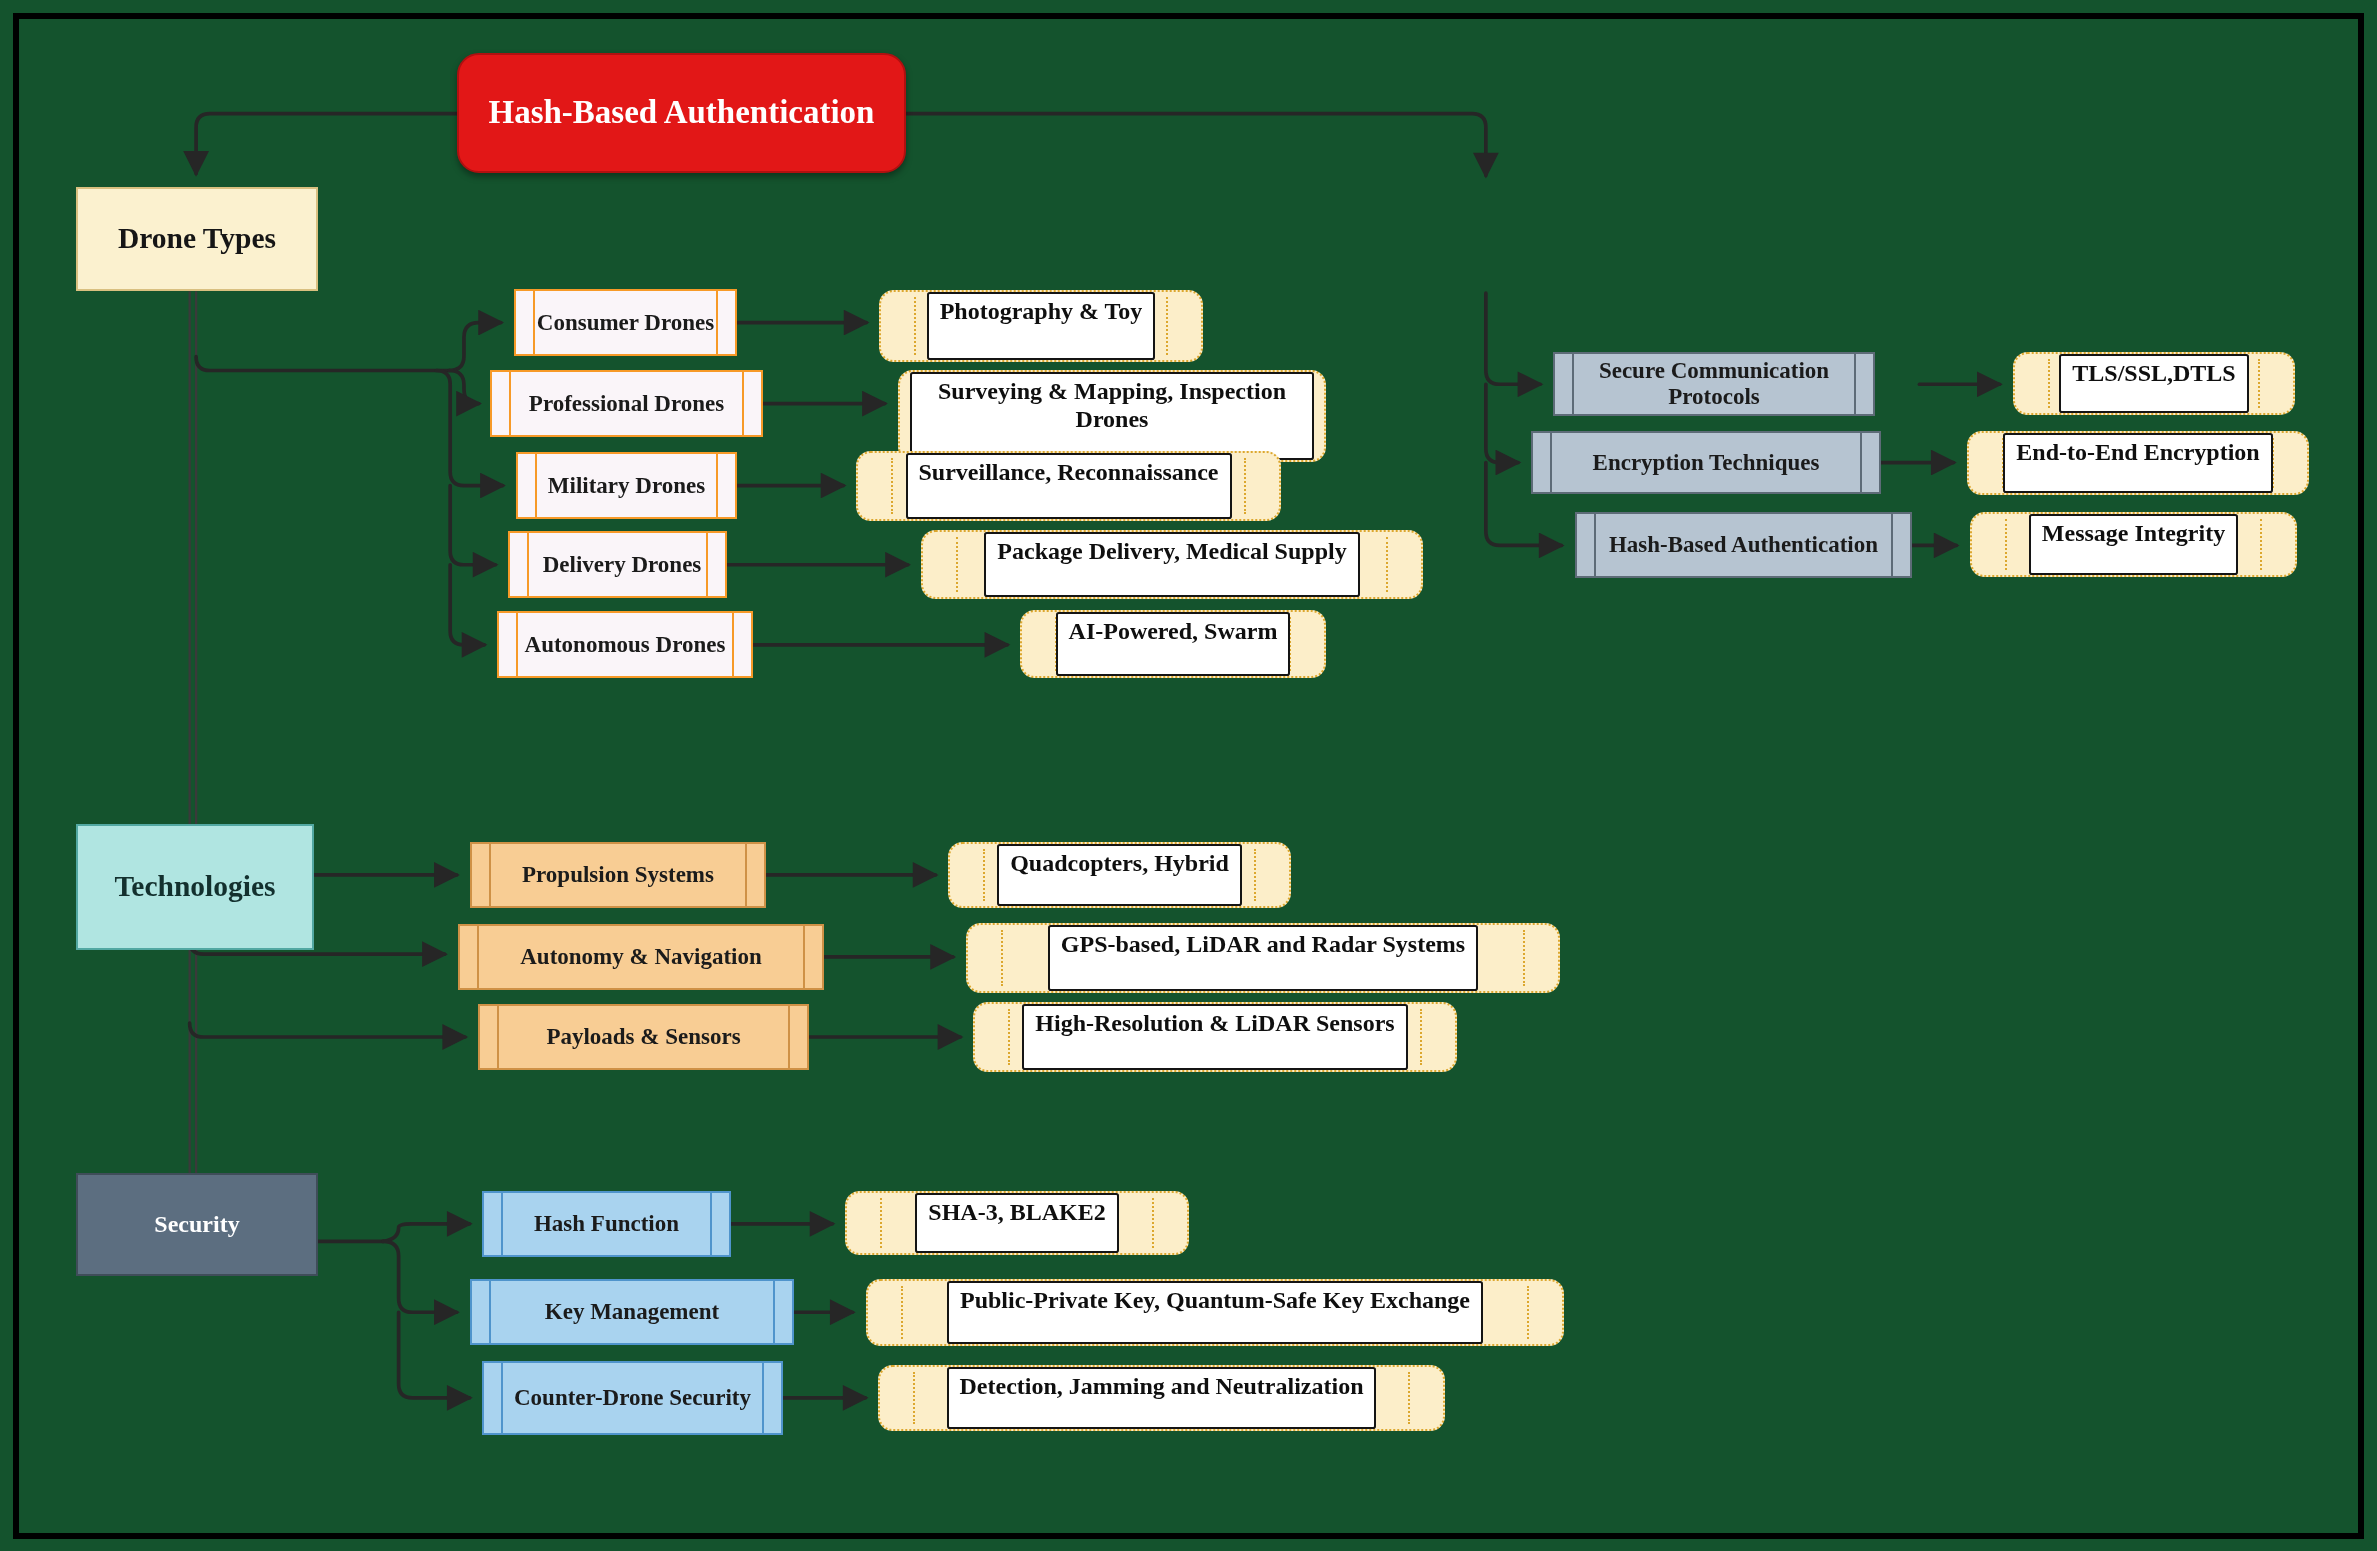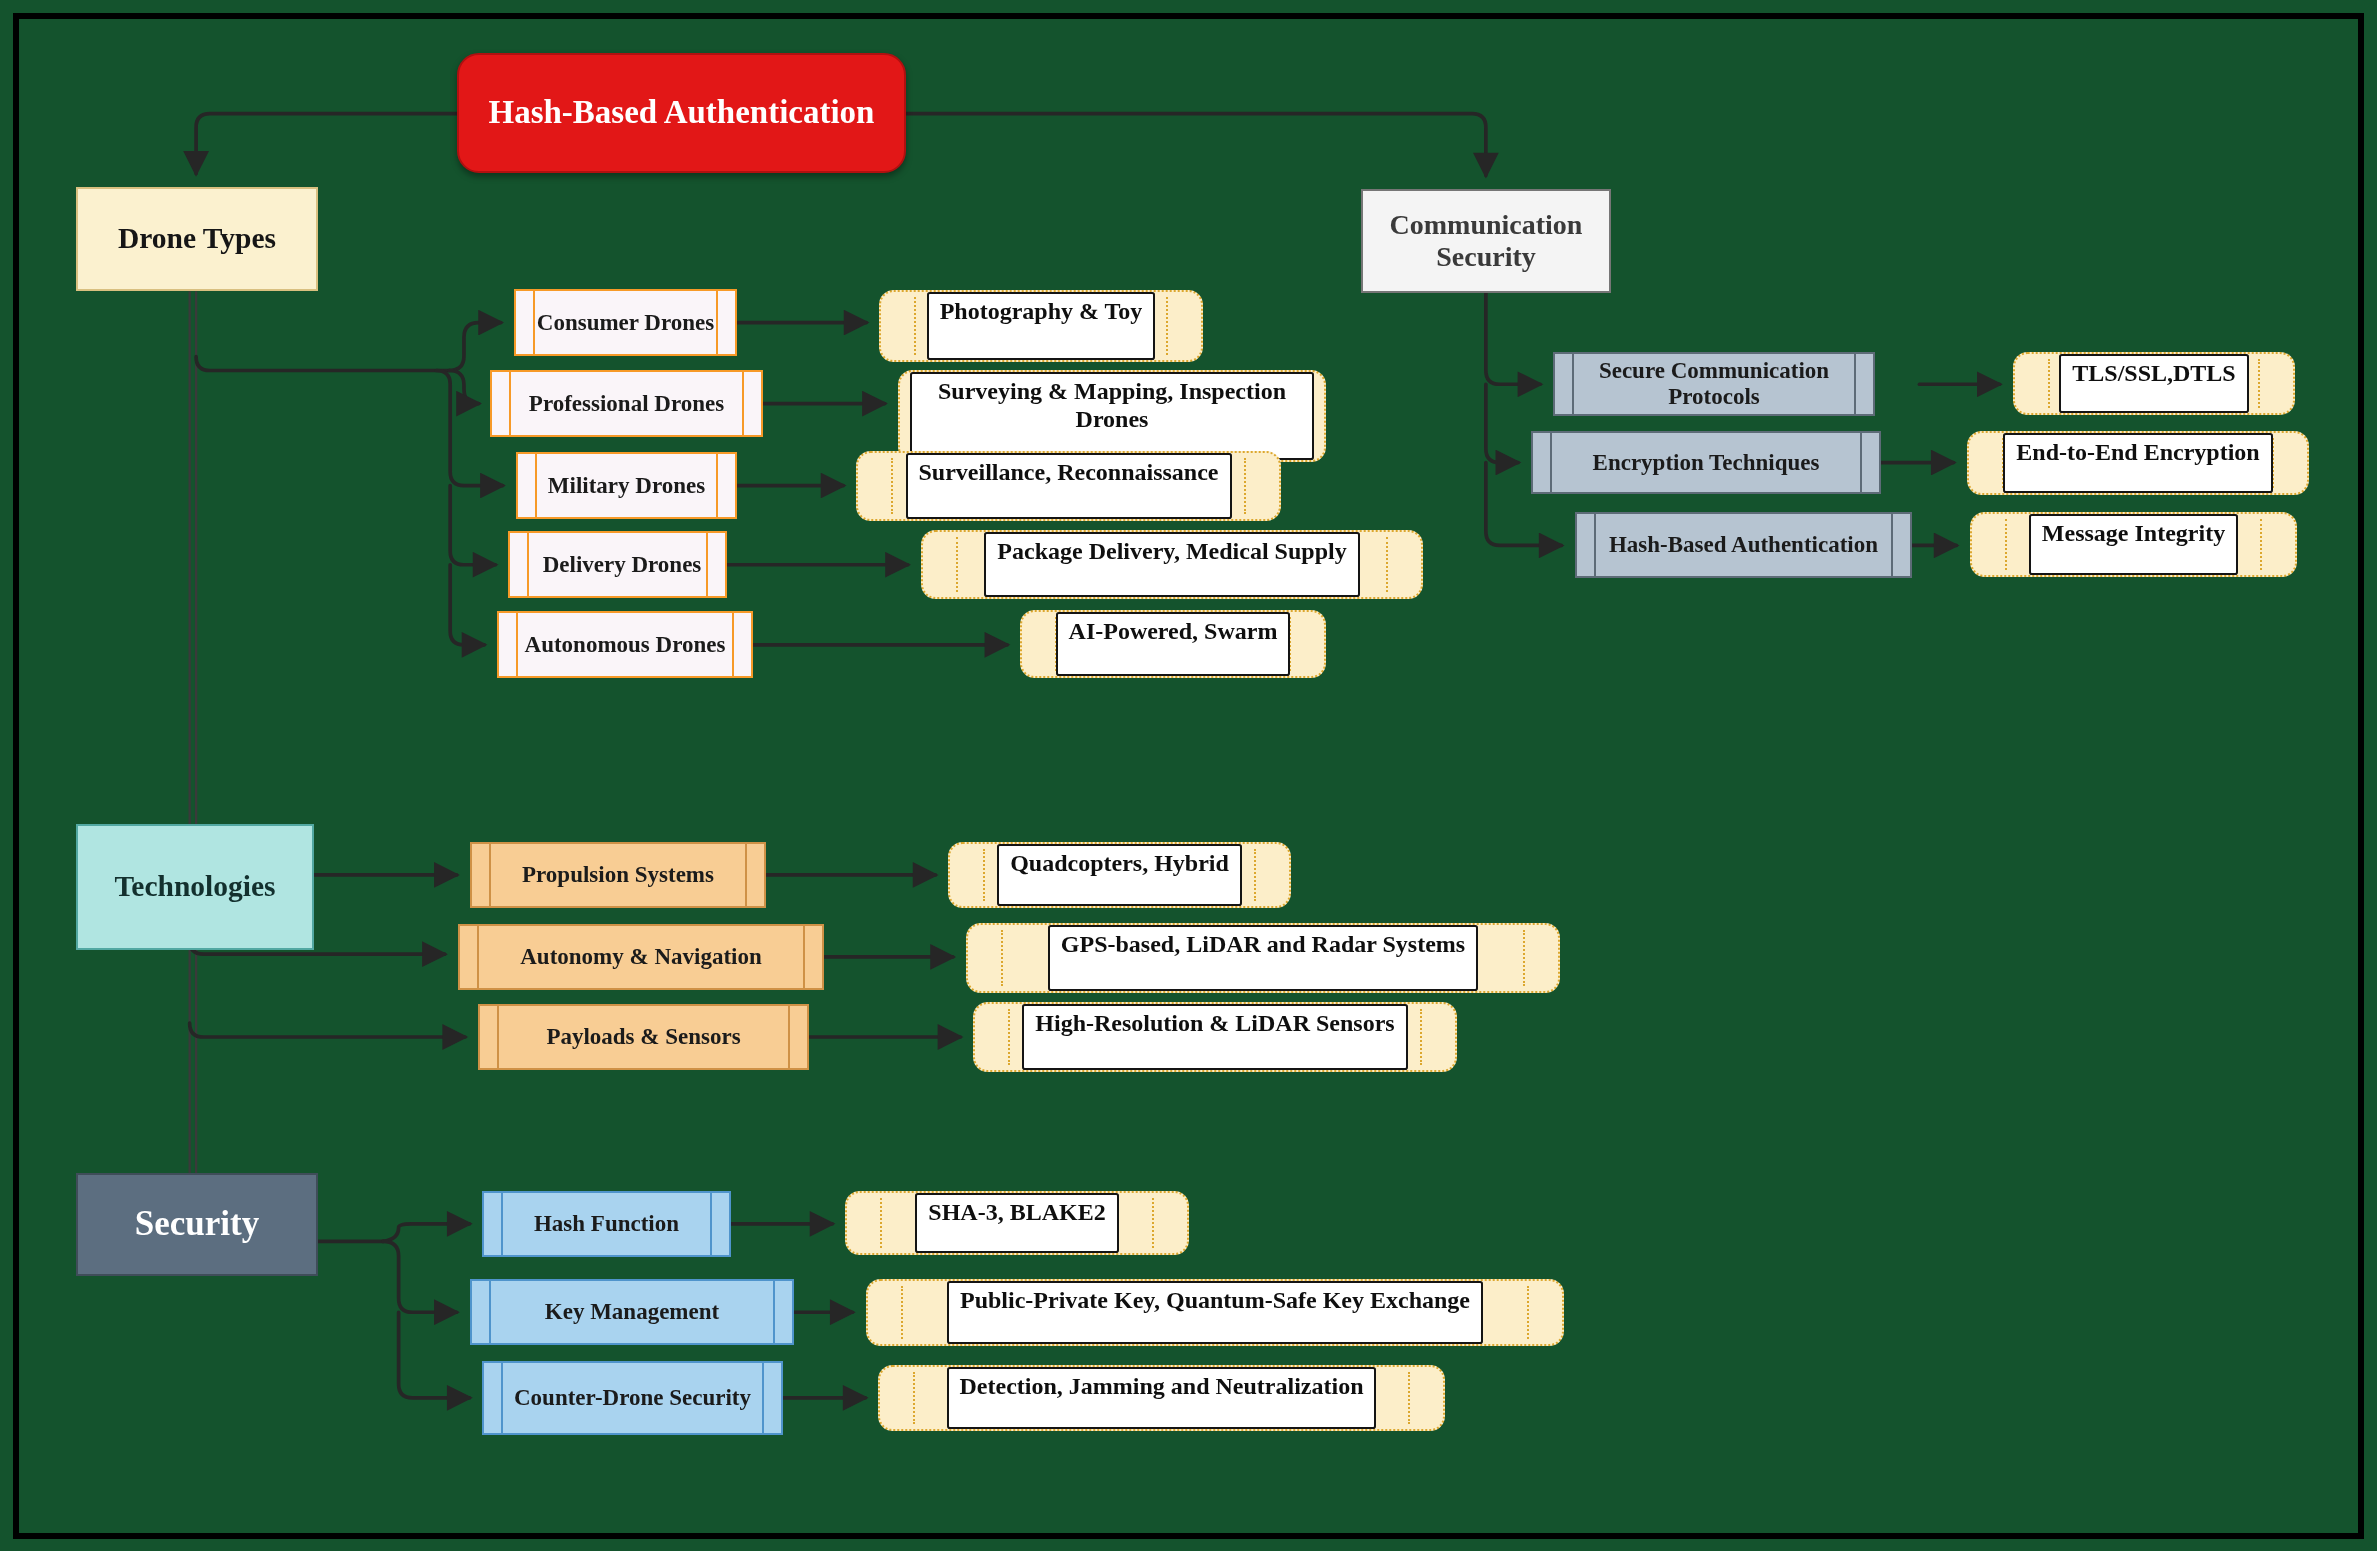--- a/index.html
+++ b/index.html
@@ -15,21 +15,21 @@
   #root-node{left:457px;top:53px;width:449px;height:120px;border-radius:22px;
        background:#e21717;border:2.8px solid #b01010;color:#ffffff;font-size:33px;
        box-shadow:0 3.7px 6.4px rgba(0,0,0,.35);}
   #b-drone{left:76px;top:187px;width:242px;height:104px;background:#fbf1cf;
        border:2.3px solid #d9c080;color:#161616;font-size:29.5px;}
   #b-comm{left:1361px;top:189px;width:250px;height:104px;background:#f4f4f4;
        border:2.3px solid #767676;color:#3a3a3a;font-size:28px;}
   #b-tech{left:76px;top:824px;width:238px;height:126px;background:#b0e5e1;
        border:2.3px solid #52a8a2;color:#13302e;font-size:29.5px;}
   #b-sec{left:76px;top:1173px;width:242px;height:103px;background:#5c6e80;
-       border:2.3px solid #3f4d59;color:#ffffff;font-size:35px;}
+       border:2.3px solid #3f4d59;color:#ffffff;font-size:24px;}
 
   
   .proc{position:absolute;display:flex;align-items:center;justify-content:center;
         text-align:center;font-weight:700;font-size:23px;color:#1b1b1b;line-height:1.12;
         padding:0 20px;box-sizing:border-box;border:2.3px solid var(--pb);background:var(--pf);}
   .proc::before,.proc::after{content:"";position:absolute;top:0;bottom:0;width:0;
         border-left:2.3px solid var(--pb);}
   .proc::before{left:16.6px}.proc::after{right:16.6px}
   .fam-orange{--pb:#f79a28;--pf:#faf5f9;}
   .fam-tan{--pb:#cf9146;--pf:#f8cd94;}
@@ -141,23 +141,20 @@
       <path d="M794,1518 H940" marker-end="url(#arr)"></path>
     </g>
   </svg>
 
   <div id="root-node" class="big nd">
     <span>Hash-Based Authentication</span>
   </div>
   <div id="b-drone" class="big nd">
     <span>Drone Types</span>
   </div>
-  <div id="b-comm" class="big nd">
-    <span>Communication Security</span>
-  </div>
   <div id="b-tech" class="big nd">
     <span>Technologies</span>
   </div>
   <div id="b-sec" class="big nd">
     <span>Security</span>
   </div>
 
   <div id="dt0" class="proc fam-orange nd">
     <span>Consumer Drones</span>
     </div>

